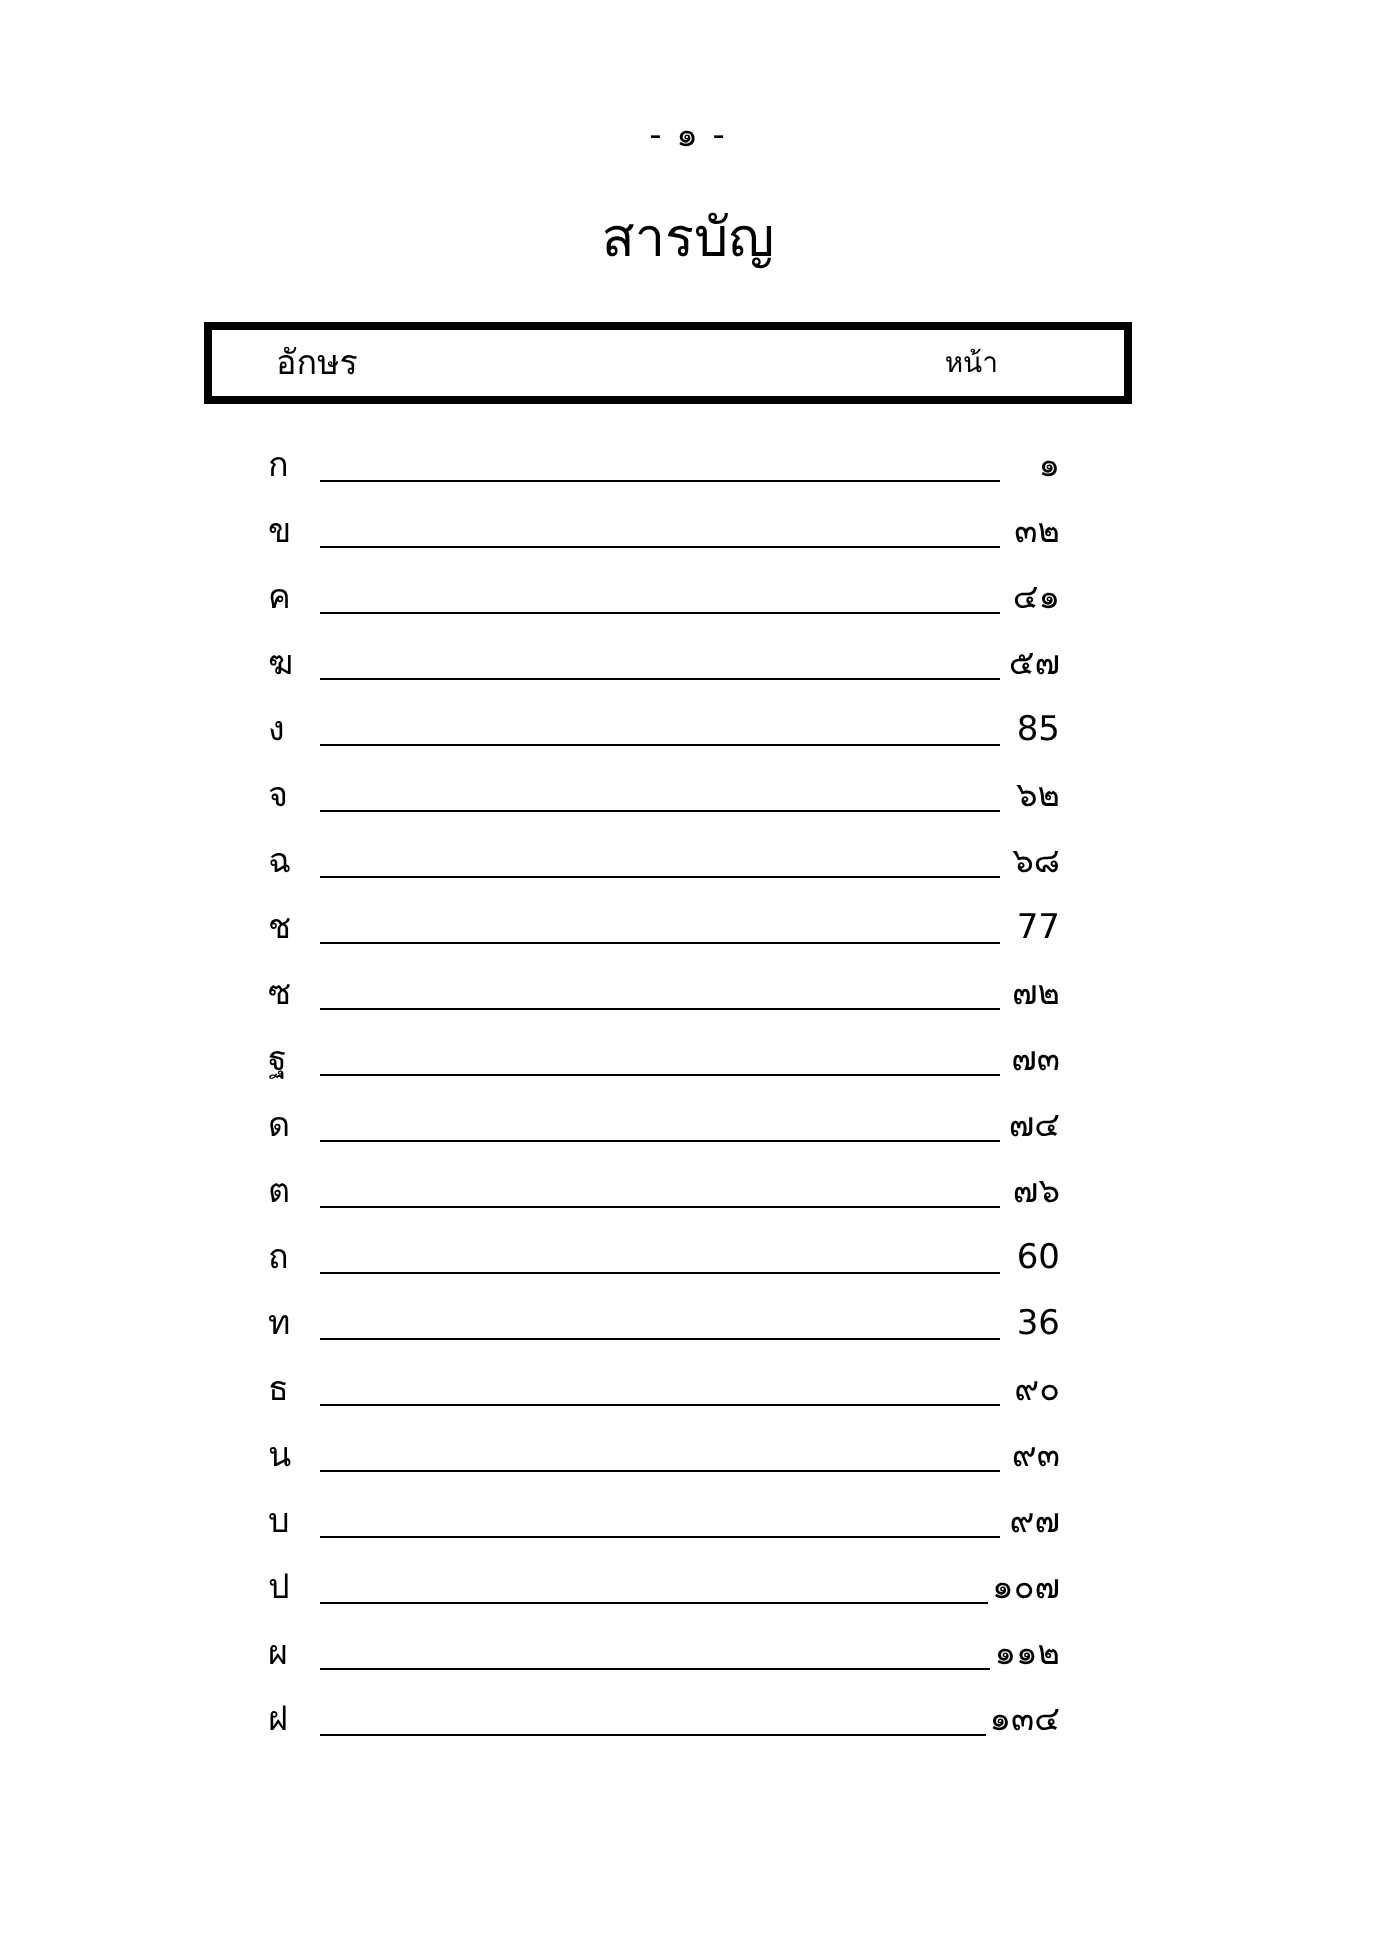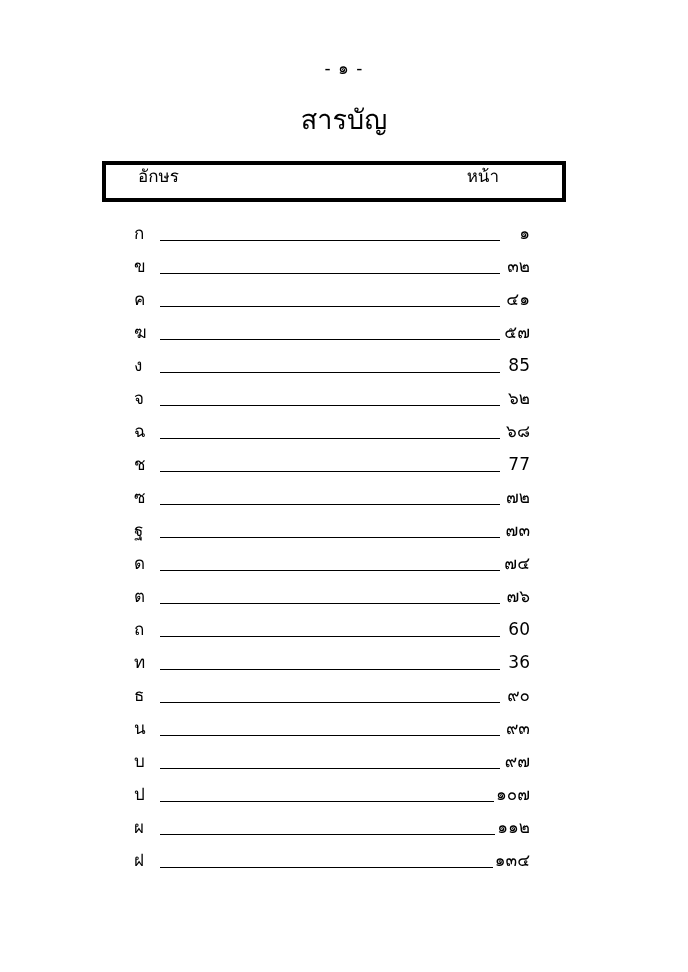--- a/index.html
+++ b/index.html
@@ -46,33 +46,34 @@
     left: 102px;
     top: 161px;
     width: 464px;
     box-sizing: border-box;
   }
   .toc-header {
     border: 4px solid #000000;
     box-sizing: border-box;
     height: 41px;
     display: flex;
+    align-items: center;
     padding: 0 16px 0 32px;
   }
   .toc-header .col-letter {
     flex: 0 0 auto;
     font-size: 17px;
     line-height: 22px;
   }
   .toc-header .spacer {
     flex: 1 1 auto;
   }
   .toc-header .col-page {
     flex: 0 0 auto;
-    font-size: 17px;
+    font-size: 14px;
     line-height: 22px;
     padding-right: 47px;
   }
   .toc-body {
     margin-top: 10px;
   }
   .toc-row {
     height: 33px;
     display: flex;
     align-items: flex-end;

